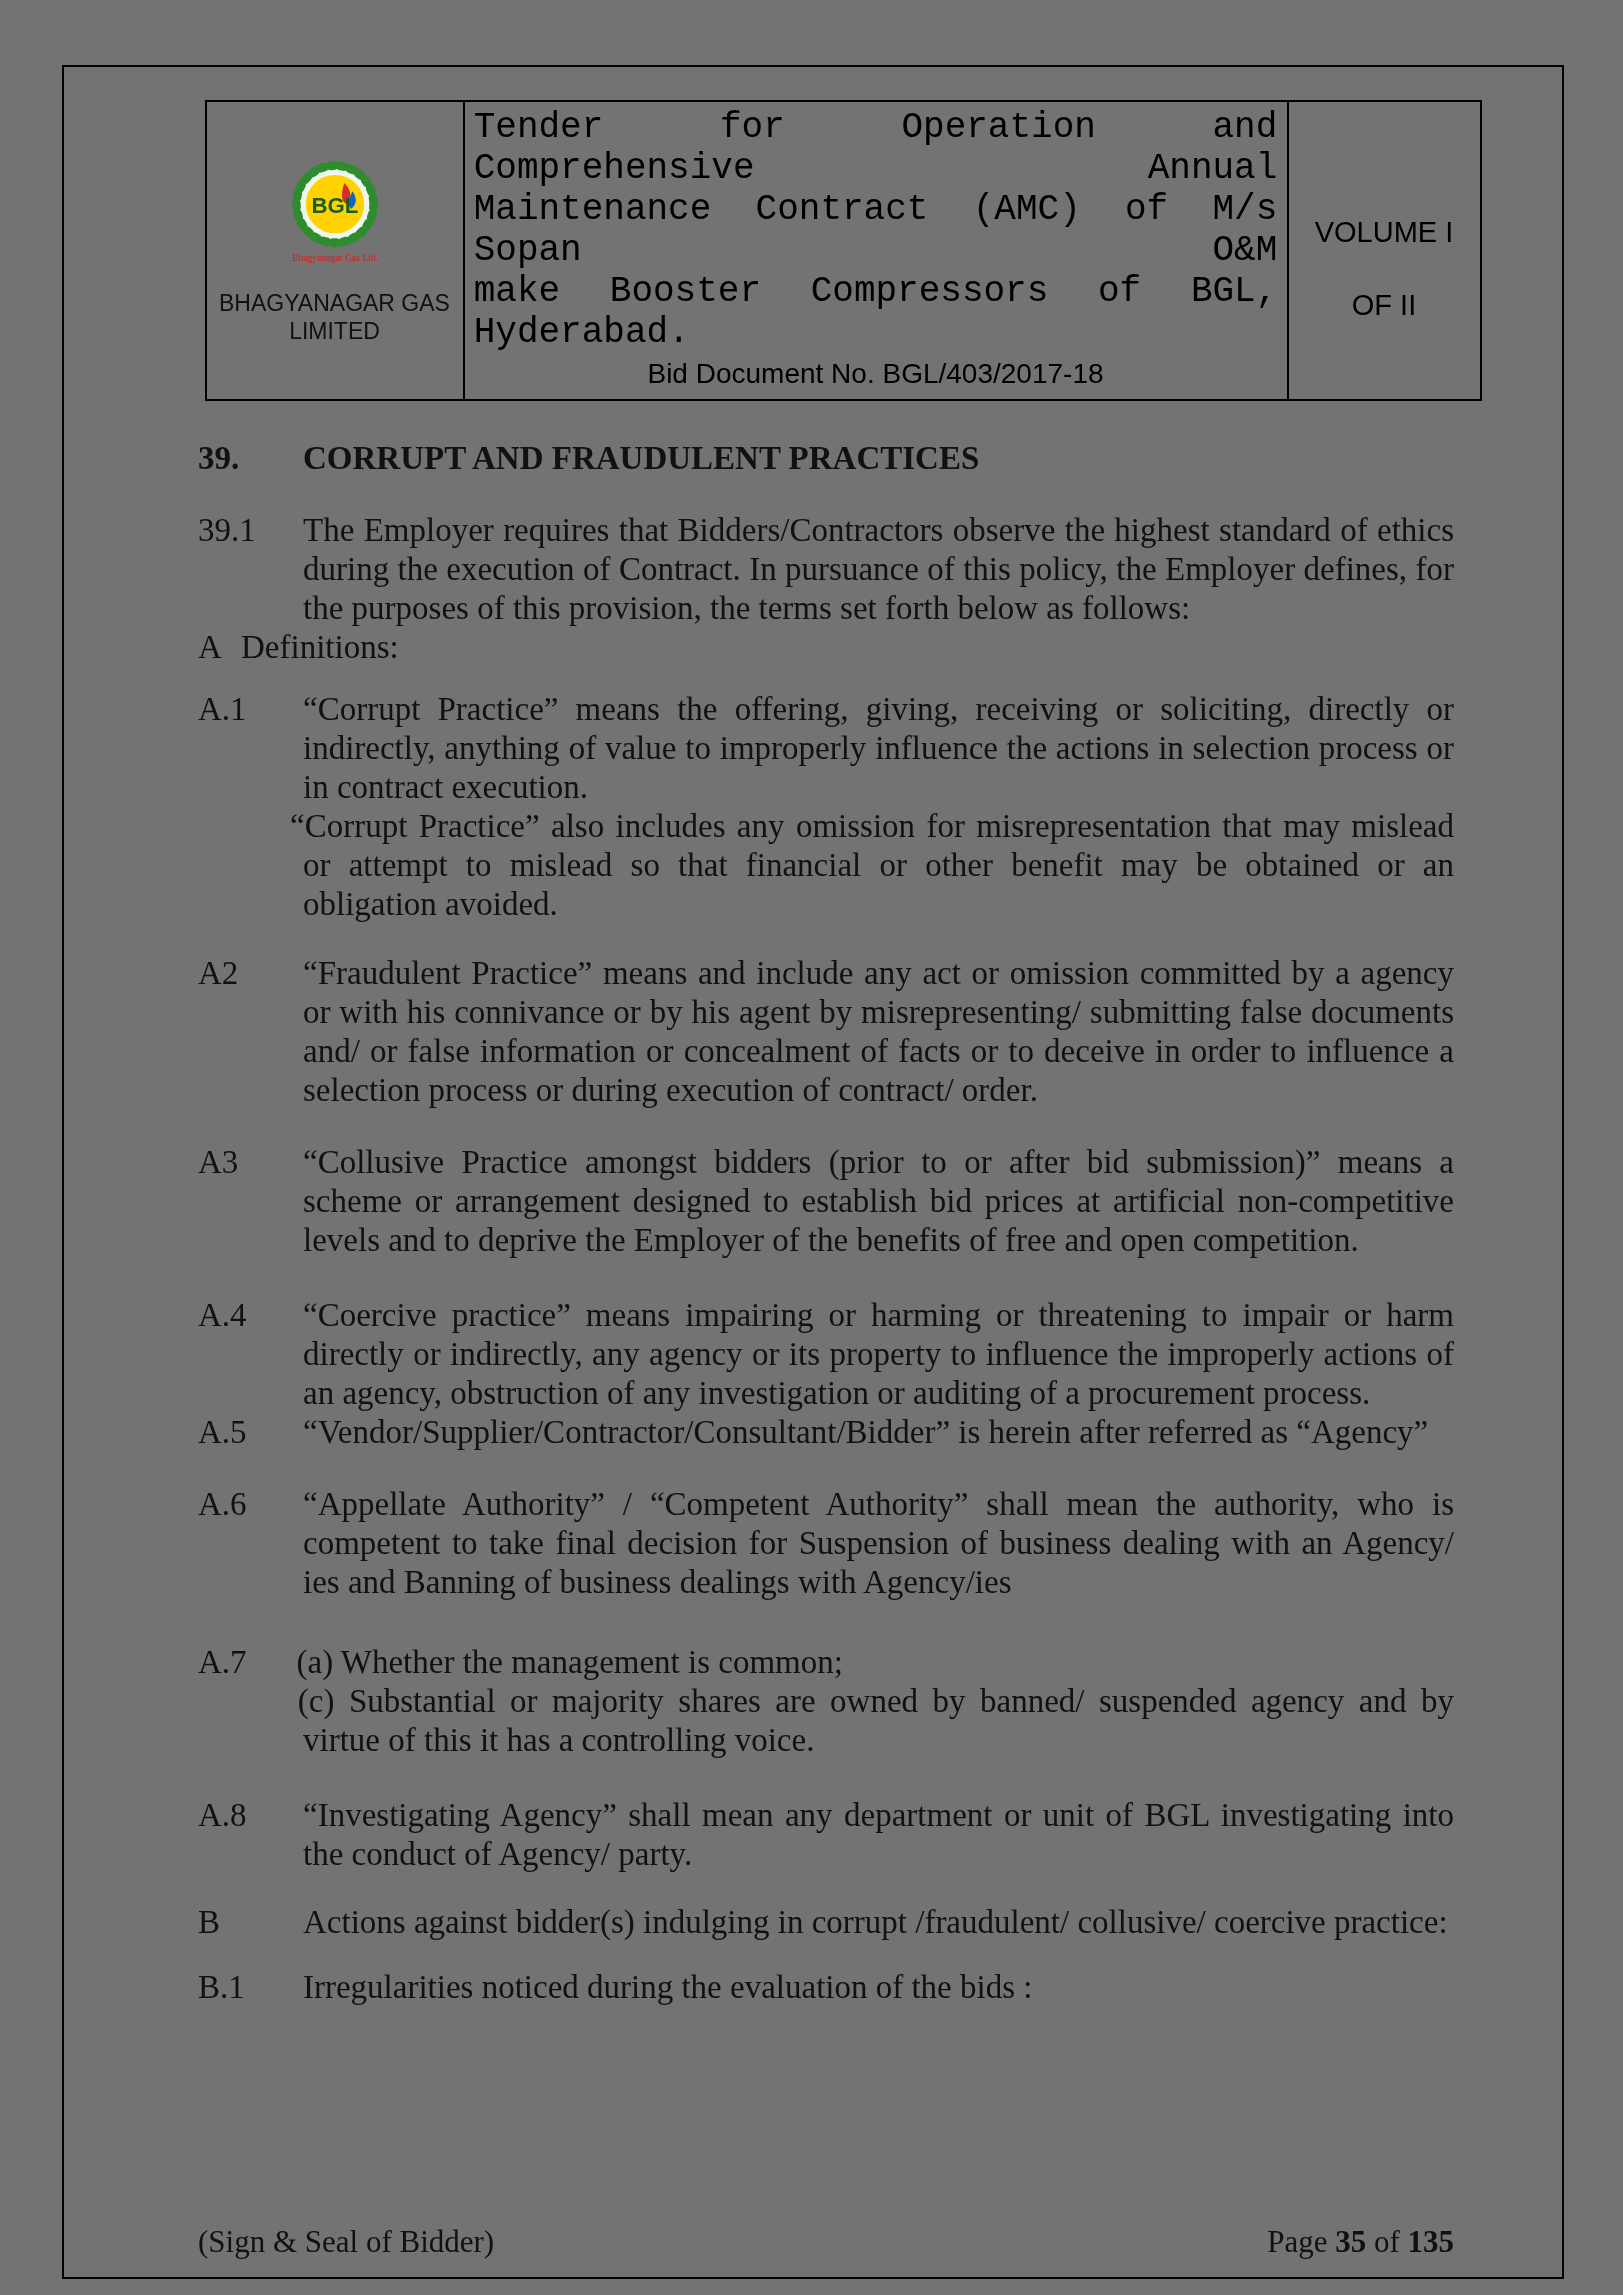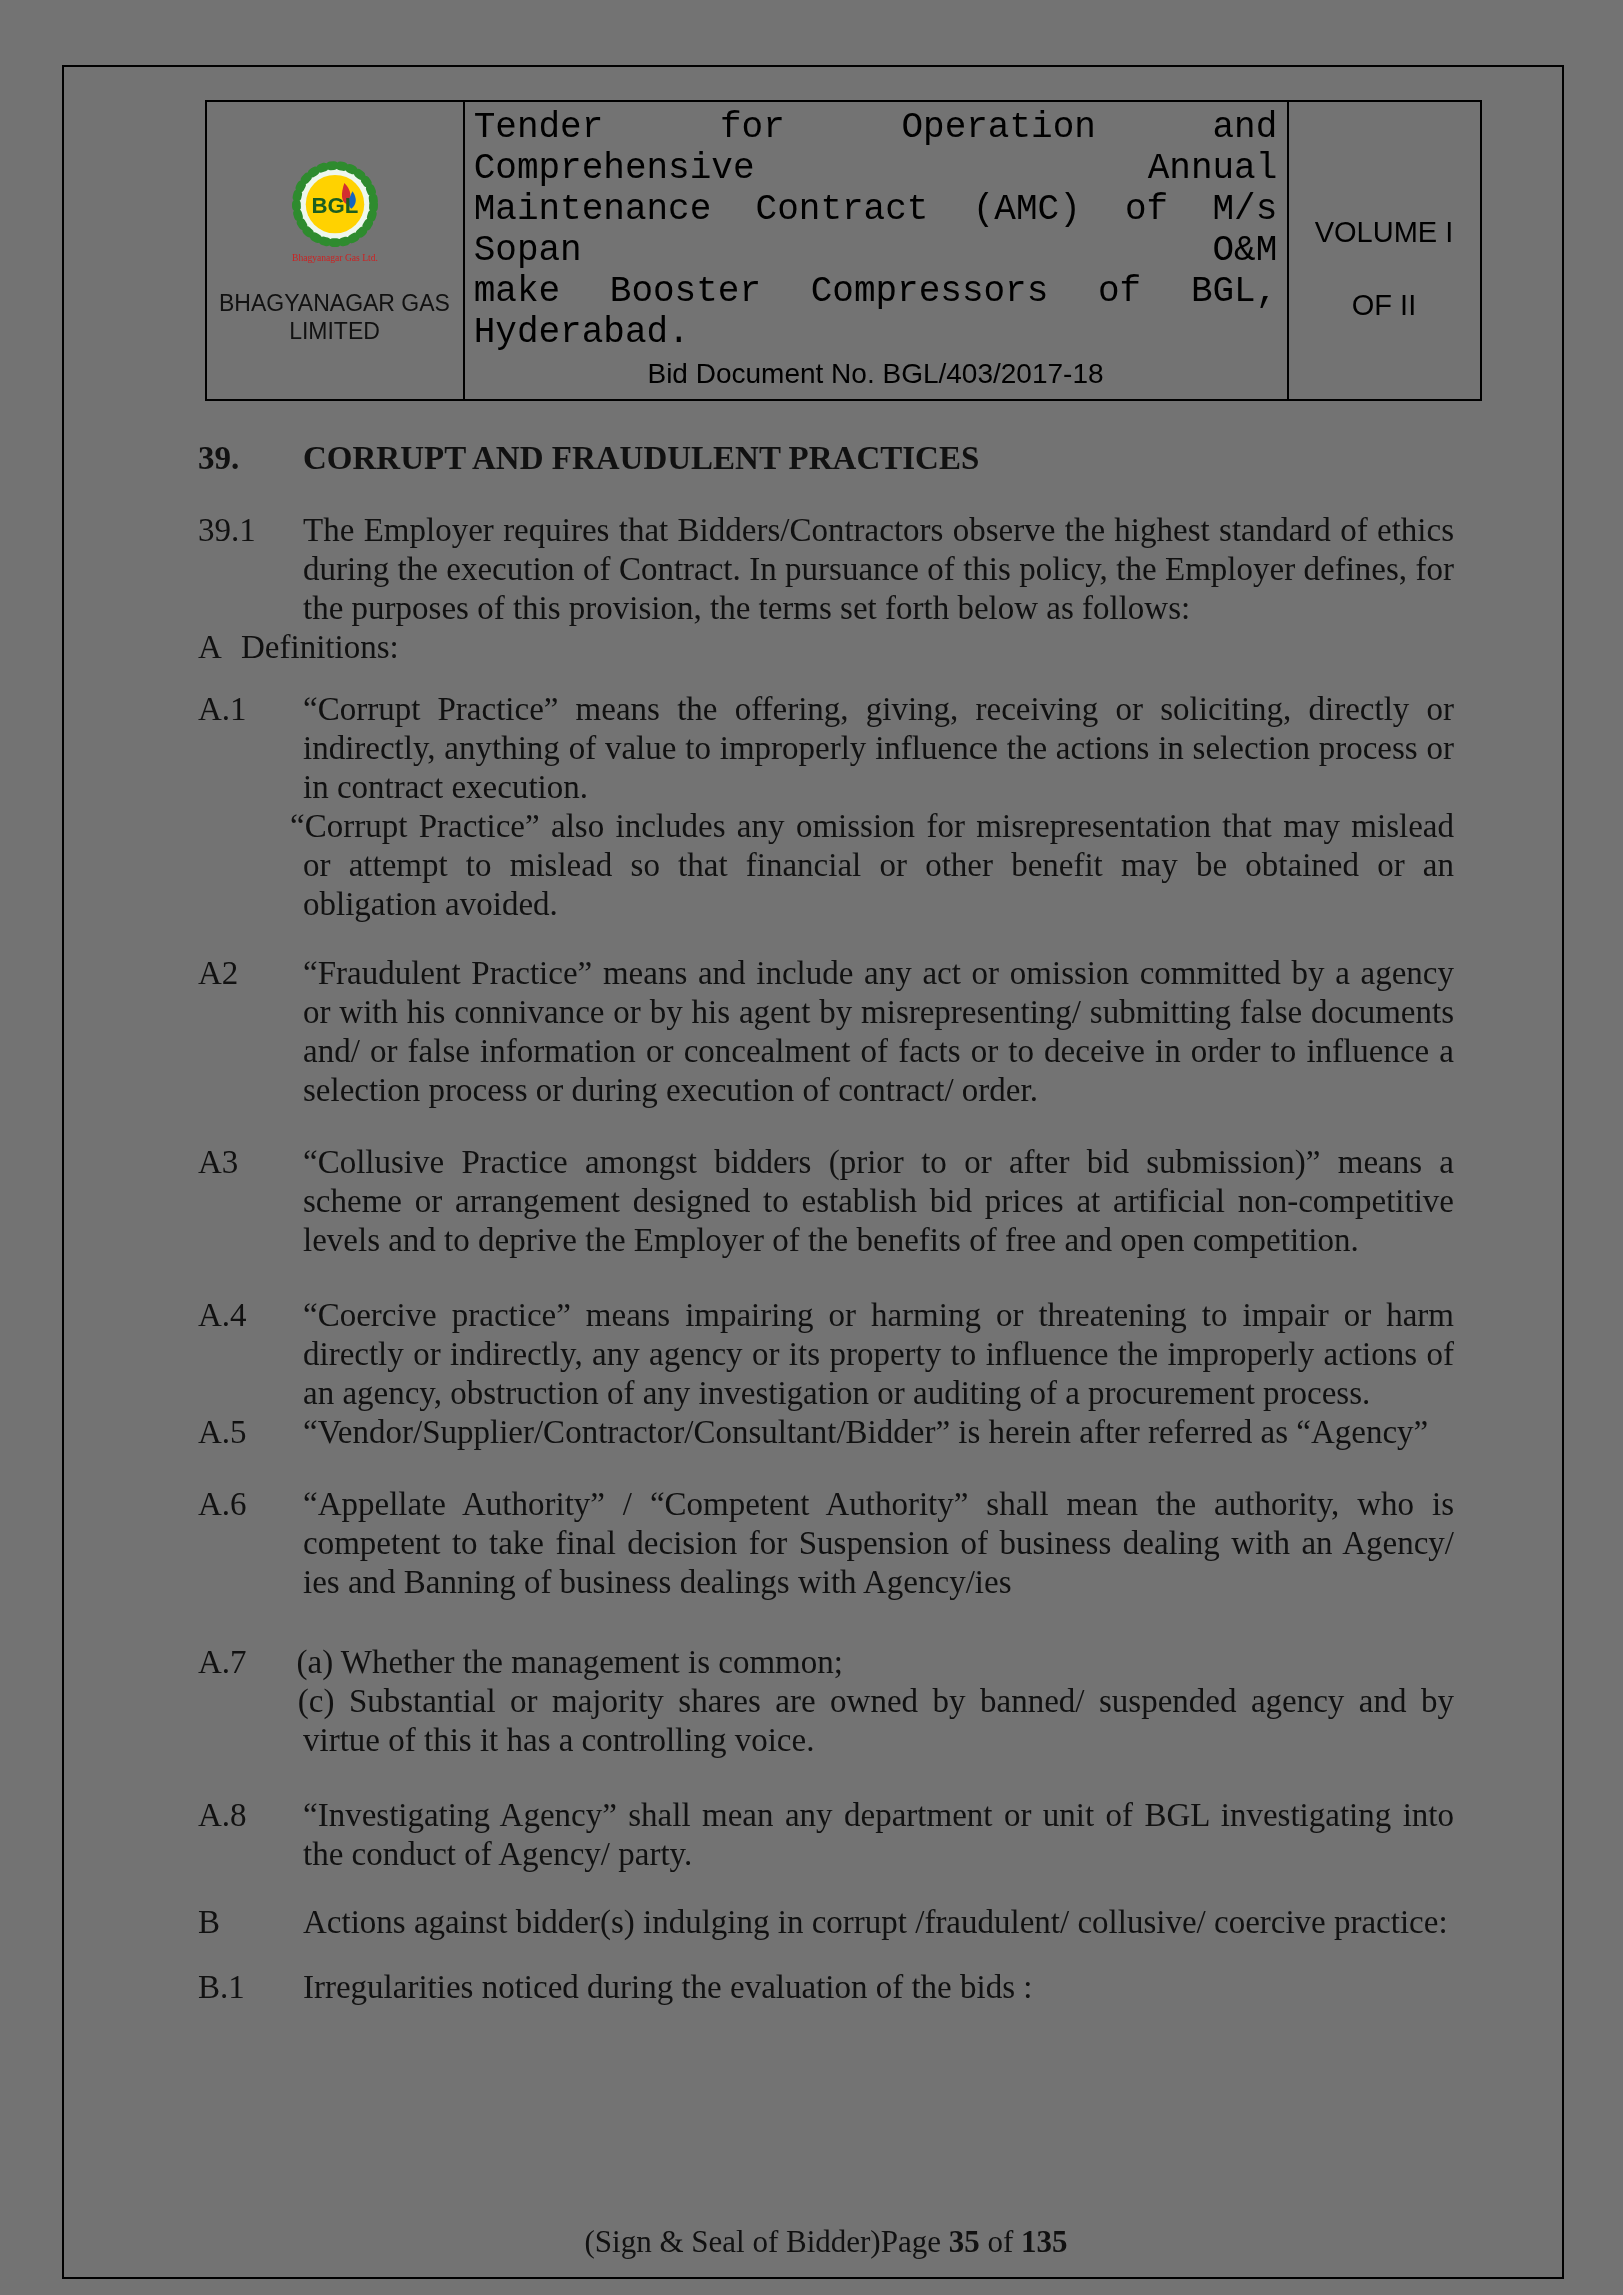--- a/index.html
+++ b/index.html
@@ -95,21 +95,21 @@
   .mb50 { margin-bottom: 33px; }
   .mb55 { margin-bottom: 36px; }
   .mb62 { margin-bottom: 41px; }
 
   
   .footer {
     position: absolute;
     left: 134px; right: 108px;
     bottom: 17px;
     display: flex;
-    justify-content: center;
+    justify-content: space-between;
     font-size: 31px;
     line-height: 37px;
   }
   .footer .bold { font-weight: bold; }
 </style>
 </head>
 <body>
 
 <div class="page">
   <div class="border-box">

